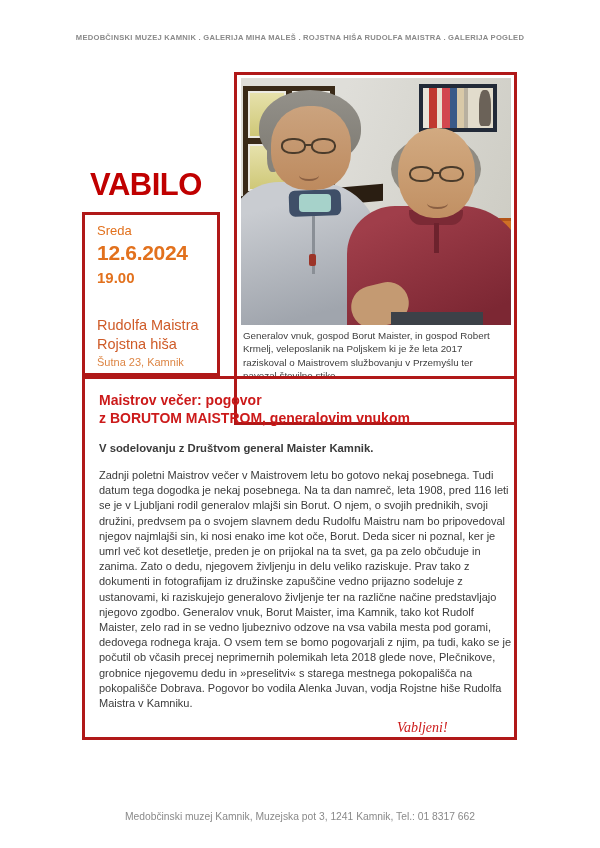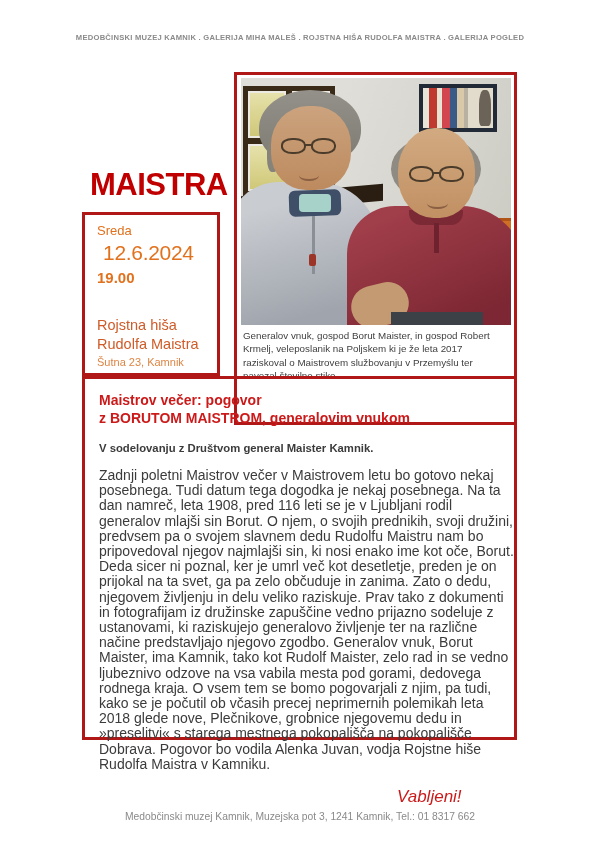--- a/index.html
+++ b/index.html
@@ -17,21 +17,21 @@
     position:absolute;left:90px;top:167px;
     font-size:31px;font-weight:bold;color:#c00000;letter-spacing:-.5px;
   }
   
   .event-box{
     position:absolute;left:82px;top:212px;width:138px;height:164px;
     border:3px solid #b01818;box-sizing:border-box;
     padding:8px 8px 0 12px;
   }
   .event-day{font-size:13px;color:#e2711d;}
-  .event-date{font-size:21px;font-weight:normal;color:#e2711d;margin-top:3px;letter-spacing:-.3px;margin-left:6px;}
+  .event-date{font-size:21px;font-weight:bold;color:#e2711d;margin-top:3px;letter-spacing:-.3px;}
   .event-time{font-size:15px;font-weight:bold;color:#e2711d;margin-top:4px;}
   .event-venue{margin-top:30px;font-size:14.5px;line-height:19px;color:#cf5b28;}
   .event-address{font-size:11px;color:#dd8544;margin-top:2px;}
   
   .photo-box{
     position:absolute;left:234px;top:72px;width:283px;height:353px;
     border:3px solid #b01818;box-sizing:border-box;background:#fff;
   }
   .photo{
     position:relative;width:270px;height:247px;margin:3px auto 0 auto;
@@ -86,42 +86,42 @@
     padding:4px 6px 0 6px;font-size:9.8px;line-height:13.4px;color:#3f3f3f;
   }
   
   .main-box{
     position:absolute;left:82px;top:376px;width:435px;height:364px;
     border:3px solid #b01818;box-sizing:border-box;
     padding:12px 0 0 14px;
   }
   .main-title{font-size:14px;font-weight:bold;color:#cc1a1a;line-height:18px;}
   .main-collab{font-size:11.3px;font-weight:bold;color:#3b3b3b;margin-top:15px;}
-  .main-body{font-size:14px;color:#3b3b3b;line-height:15.2px;margin-top:14px;text-align:left;}
-  .main-closing{font-size:17px;font-style:italic;color:#cc1a1a;margin-top:15px;padding-left:298px;}
+  .main-body{font-size:11px;color:#3b3b3b;line-height:15.2px;margin-top:14px;text-align:left;}
+  .main-closing{font-size:14px;font-style:italic;color:#cc1a1a;margin-top:9px;padding-left:298px;font-family:Liberation Serif, serif;}
   
   .doc-footer{position:absolute;left:0;top:811px;width:600px;text-align:center;color:#8a8a8a;}
   .footer-line1{font-size:10.3px;}
   .footer-line2{font-size:10.3px;margin-top:3px;}
   .footer-sep{padding:0 8px;}
 </style>
 </head>
 <body>
 
 <div class="doc-header">MEDOBČINSKI MUZEJ KAMNIK . GALERIJA MIHA MALEŠ . ROJSTNA HIŠA RUDOLFA MAISTRA . GALERIJA POGLED</div>
 
-<div class="vabilo">MAISTRA</div>
+<div class="vabilo">VABILO</div>
 
 <div class="event-box">
   <div class="event-day">Sreda</div>
   <div class="event-date">12.6.2024</div>
   <div class="event-time">19.00</div>
   <div class="event-venue">
+    <div>Rudolfa Maistra</div>
     <div>Rojstna hiša</div>
-    <div>Rudolfa Maistra</div>
   </div>
   <div class="event-address">Šutna 23, Kamnik</div>
 </div>
 
 <div class="photo-box">
   <div class="photo">
     <div class="abs ph-window">
       <div class="ph-pane"></div>
       <div class="ph-pane"></div>
       <div class="ph-pane"></div>

